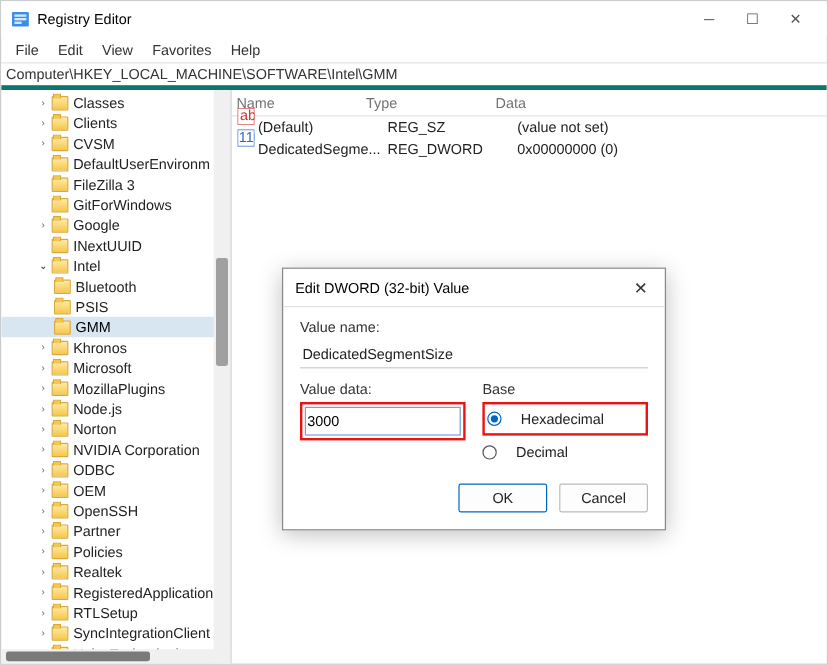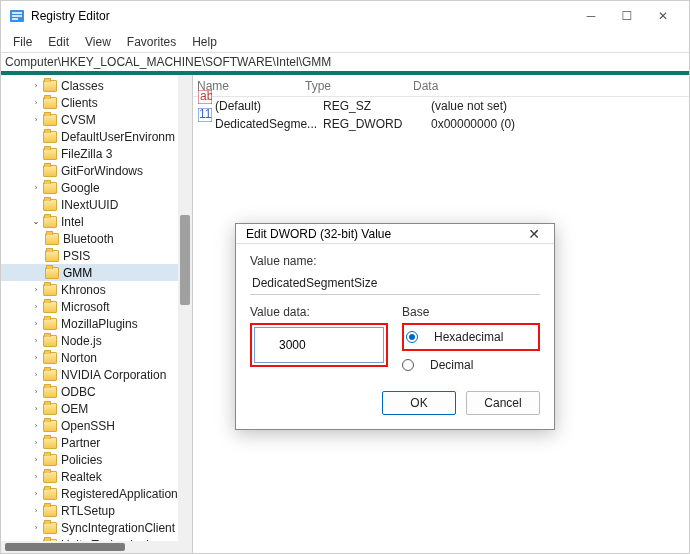--- a/index.html
+++ b/index.html
@@ -42,30 +42,30 @@
 .list-head { display: flex; height: 22px; border-bottom: 1px solid #e5e5e5; align-items: center; padding-left: 4px; }
 .list-head .col { color: #737373; }
 .col-name { width: 108px; }
 .col-type { width: 108px; }
 .col-data {}
 .list-row { display: flex; height: 18px; align-items: center; padding-left: 4px; }
 .list-row .icn { width: 16px; height: 32px; margin-right: 2px; display:flex; align-items:flex-start; justify-content:center; }
 .list-row .icn svg { width:14px; height:14px; }
 .list-row .cell { color: #222; }
 .dialog { position: absolute; left: 234px; top: 222px; width: 320px; background: #fff; border: 1px solid #888; box-shadow: 0 4px 18px rgba(0,0,0,.25); }
-.dlg-title { height: 20px; display: flex; align-items: center; padding: 0 10px; border-bottom: 1px solid #e0e0e0; }
+.dlg-title { height: 32px; display: flex; align-items: center; padding: 0 10px; border-bottom: 1px solid #e0e0e0; }
 .dlg-title .t { flex: 1; color: #000; }
 .dlg-title .x { width: 20px; text-align: center; color: #333; font-size: 14px; }
 .dlg-body { padding: 10px 14px 14px; }
 .dlg-body .lbl { color: #333; margin-bottom: 4px; }
 .dlg-body .valname { border-bottom: 1px solid #ccc; padding: 4px 2px; margin-bottom: 10px; color: #222; }
 .dlg-row { display: flex; gap: 14px; }
 .dlg-col { flex: 1; }
 .red-box { border: 2px solid #e11; padding: 2px; }
-.val-input { width: 100%; height: 36px; border: 1px solid #7a9fd6; padding: 2px 24px; font-size: 12px; outline: none; }
+.val-input { width: 100%; height: 24px; border: 1px solid #7a9fd6; padding: 2px 1px; font-size: 12px; outline: none; }
 .radio-row { display: flex; align-items: center; height: 20px; gap: 16px; color:#222; }
 .radio { width: 12px; height: 12px; border-radius: 50%; border: 1px solid #555; display:flex; align-items:center; justify-content:center; }
 .radio.on { border-color: #0067c0; }
 .radio.on .dot { width: 6px; height: 6px; border-radius: 50%; background: #0067c0; }
 .dlg-btns { display: flex; justify-content: flex-end; gap: 10px; margin-top: 16px; }
 .btn { width: 74px; height: 24px; display:flex; align-items:center; justify-content:center; border: 1px solid #bbb; border-radius: 2px; background:#fdfdfd; color:#222; }
 .btn.primary { border-color: #0067c0; }
 </style>
 </head>
 <body>

